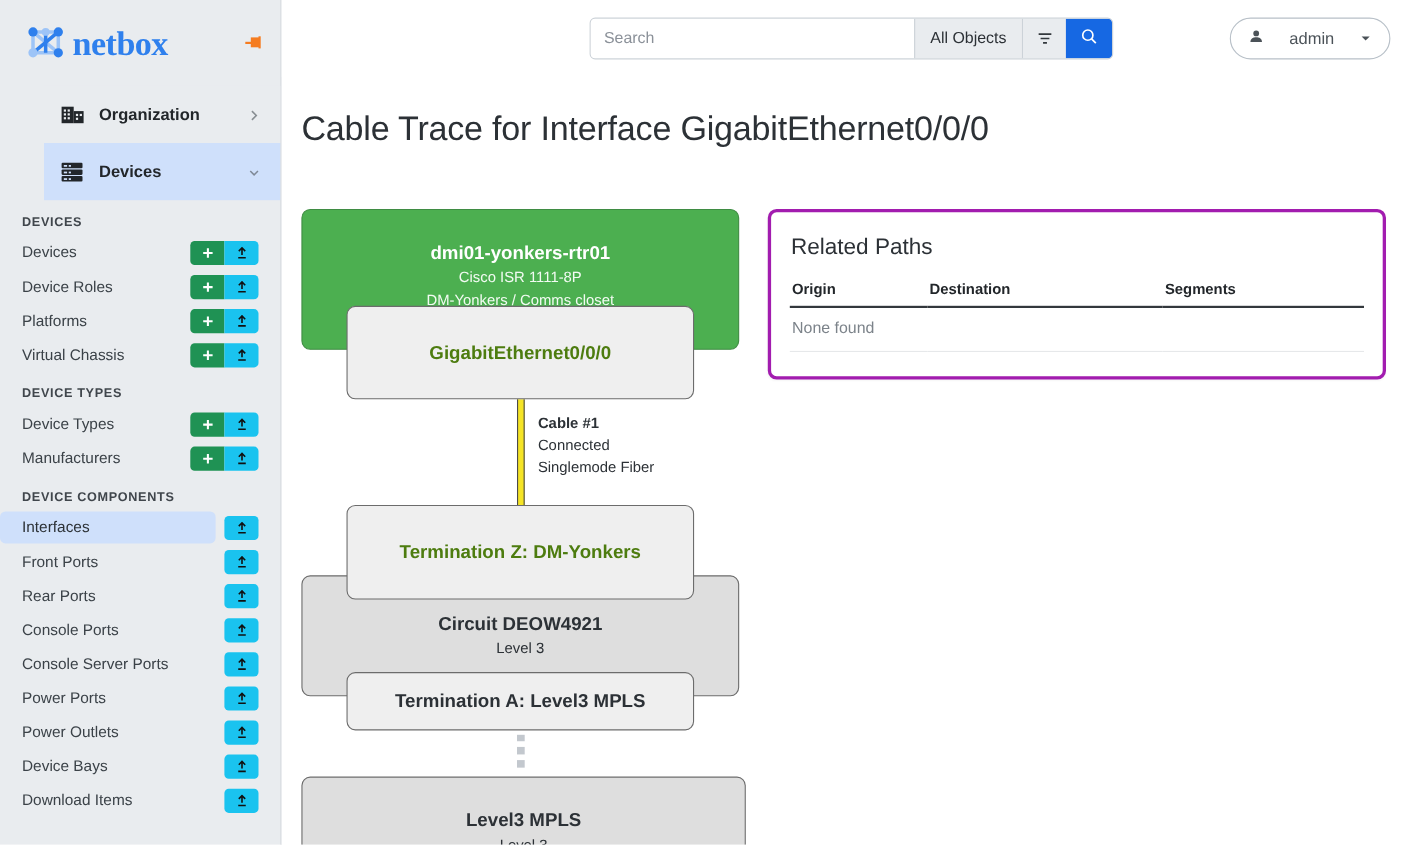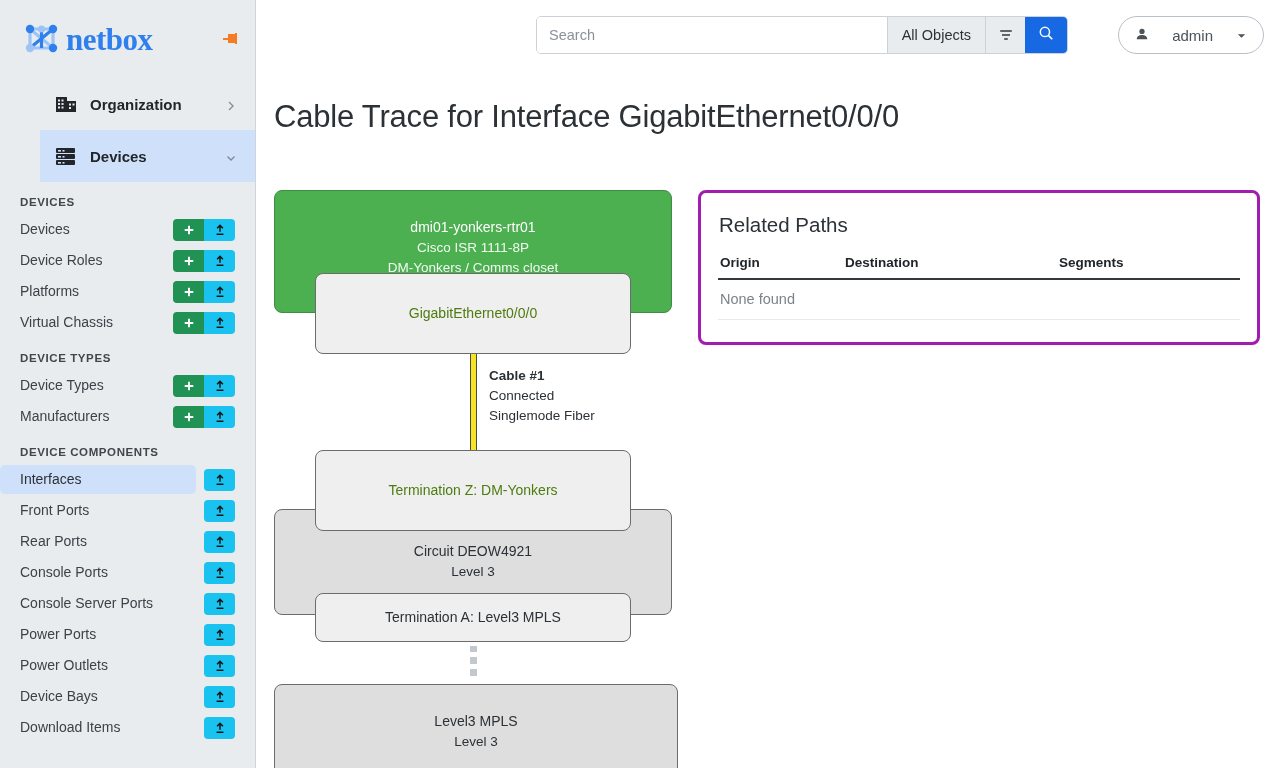--- a/index.html
+++ b/index.html
@@ -101,21 +101,21 @@
     background: #fff;
   }
   .search-wrap {
     display: flex; align-items: stretch;
     height: 38px;
     margin: 0 auto;
     border: 1px solid #ccd2d8;
     border-radius: 5px;
     overflow: hidden;
     background: #fff;
-    width: 532px;
+    width: 476px;
     margin-left: 264px;
   }
   .search-input {
     border: 0; outline: 0;
     flex: 1;
     padding: 0 12px;
     font-size: 14.5px;
     font-family: "Liberation Sans", sans-serif;
     color: #2c3136;
     background: #fff;
@@ -172,21 +172,21 @@
   .side-col { flex: 1; }
 
   
   .trace { position: relative; }
   .node {
     border: 1px solid #6c6c6c;
     border-radius: 8px;
     text-align: center;
     position: relative;
   }
-  .node .n-title { font-weight: 400; font-size: 14px; line-height: 1.5; }
+  .node .n-title { font-weight: 700; font-size: 17px; line-height: 1.5; }
   .node .n-sub { font-size: 13.5px; line-height: 1.5; }
 
   .node-device {
     background: #4caf50;
     color: #ffffff;
     padding: 26px 10px 34px;
     width: 398px;
     border-color: #3f8c43;
   }
   .node-device .n-title { color:#fff; }

